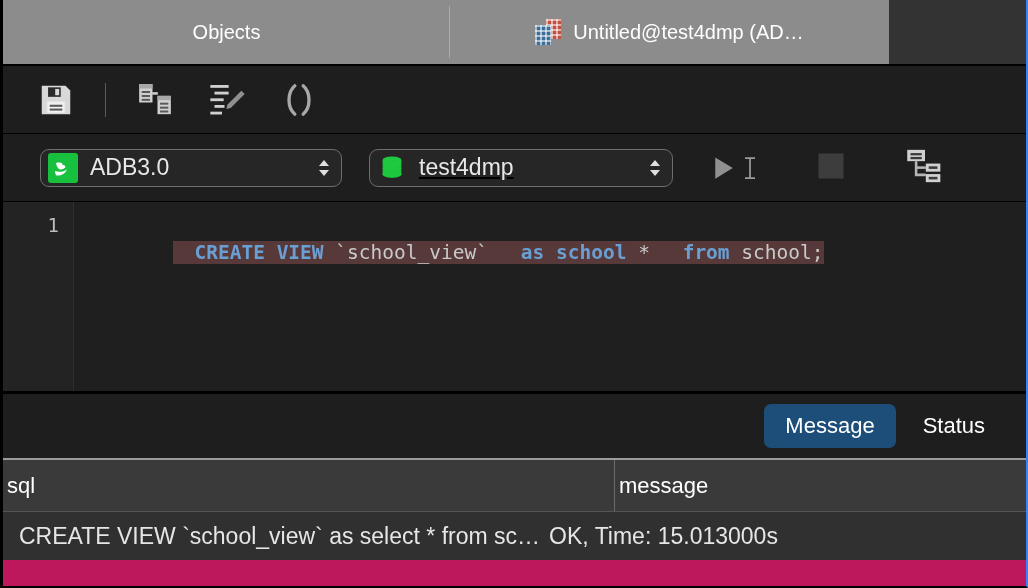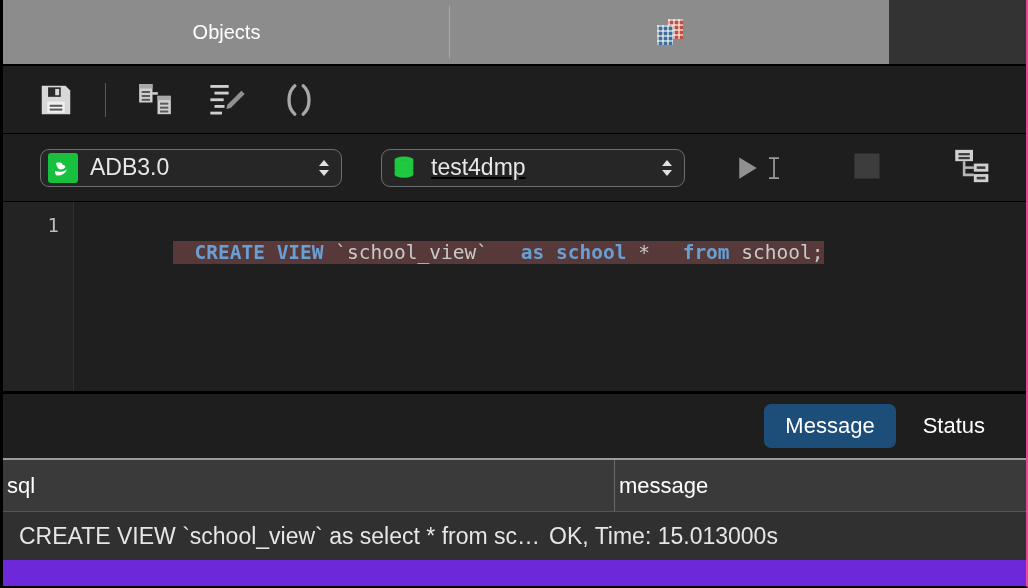--- a/index.html
+++ b/index.html
@@ -9,23 +9,23 @@
     height: 588px;
     background: #1b1b1b;
     font-family: "Liberation Sans", sans-serif;
     overflow: hidden;
   }
 
   #app {
     position: relative;
     width: 1028px;
     height: 588px;
-    background: #6d28d9;
+    background: #be185d;
     border-left: 3px solid #000;
-    border-right: 2px solid #ec4899;
+    border-right: 2px solid #3b82f6;
     border-bottom: 2px solid #000;
   }
 
   
   .tabbar {
     display: flex;
     height: 66px;
     background: #333333;
     border-bottom: 2px solid #000;
   }
@@ -77,21 +77,21 @@
     display: flex; align-items: center; justify-content: center;
   }
   .tsep { width: 1px; height: 34px; background: #5a5a5a; }
 
   
   .toolbar2 {
     display: flex;
     align-items: center;
     height: 68px;
     padding-left: 37px;
-    gap: 26px;
+    gap: 14px;
     background: #1e1e1e;
     border-bottom: 1px solid #000;
   }
   .combo {
     display: flex;
     align-items: center;
     height: 38px;
     border: 1px solid #6d6d6d;
     border-radius: 9px;
     background: #262626;
@@ -217,20 +217,21 @@
 
   <div class="tabbar">
     <div class="tab objects">
       <span class="tab-label">Objects</span>
     </div>
     <div class="tab active">
       <span class="tab-icon">
         <span class="bldg red"></span>
         <span class="bldg blue"></span>
       </span>
+      <span class="tab-label">Untitled@test4dmp (AD…</span>
     </div>
   </div>
 
   <div class="toolbar1">
 
     <div class="tbtn">
       <svg width="38" height="38" viewBox="0 0 24 24">
         <path d="M3 3h15l3 3v15H3z" fill="#d8d8d8"></path>
         <rect x="7" y="4" width="8" height="6" fill="#2a2a2a"></rect>
         <rect x="11.5" y="5" width="2.5" height="4" fill="#d8d8d8"></rect>

